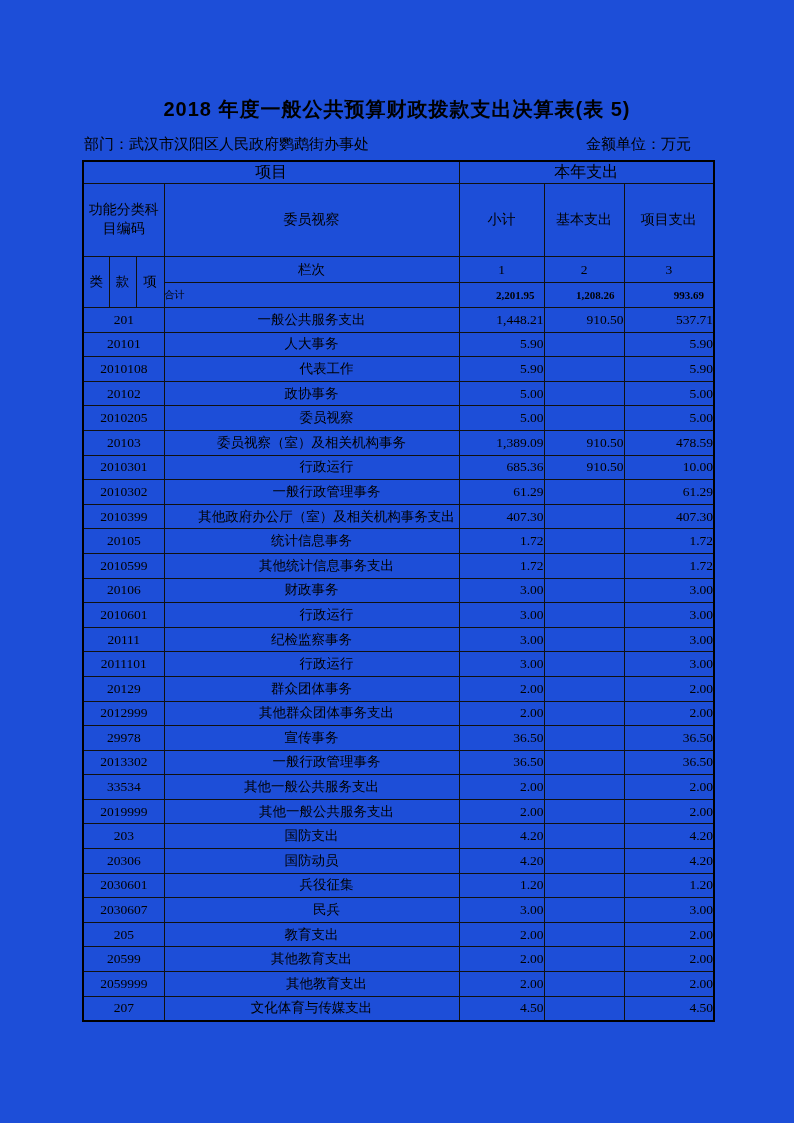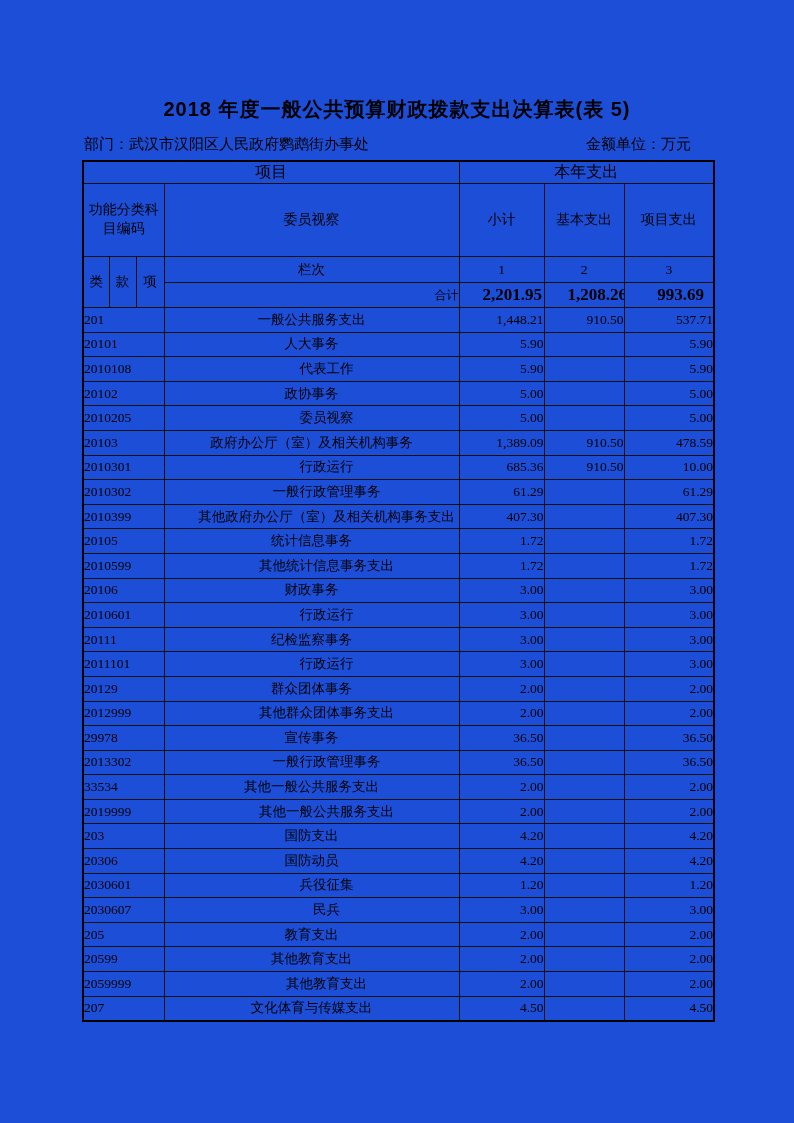--- a/index.html
+++ b/index.html
@@ -45,33 +45,33 @@
   table.budget td {
     border: 1px solid #111;
     padding: 0;
     overflow: hidden;
     vertical-align: middle;
     font-size: 13.5px;
   }
   tr.hrow1 td { height: 21px; text-align: center; font-size: 16px; }
   tr.hrow2 td { height: 72px; text-align: center; font-size: 14px; }
   tr.hrow3 td { height: 25px; text-align: center; font-size: 13.5px; }
-  tr.hrow4 td { height: 24px; text-align: right; font-size: 12px; }
+  tr.hrow4 td { height: 24px; text-align: left; font-size: 10px; }
   td.code-hdr { line-height: 1.35; padding: 0 3px; }
   td.ckx { font-size: 14px; text-align: center; }
   tr.hrow4 td.total-num {
     text-align: right;
     padding-right: 9px;
     font-weight: bold;
-    font-size: 17px;
+    font-size: 11px;
     padding-left: 23px;
   }
   tr.data-row td { height: 23.6px; }
   td.code-cell {
-    text-align: left;
+    text-align: center;
     padding-left: 6px;
     font-size: 13.5px;
   }
   td.name-cell {
     text-align: center;
     padding-left: 8px;
     font-size: 14px;
     white-space: nowrap;
   }
   td.name-cell.indent { padding-left: 30px; font-family: Liberation Mono, monospace; }
@@ -162,21 +162,21 @@
         </tr>
         <tr class="data-row">
           <td class="code-cell" colspan="3">2010205</td>
           <td class="name-cell indent">委员视察</td>
           <td class="num-cell">5.00</td>
           <td class="num-cell"></td>
           <td class="num-cell">5.00</td>
         </tr>
         <tr class="data-row">
           <td class="code-cell" colspan="3">20103</td>
-          <td class="name-cell">政府办公厅（室）及相关机构事务</td>
+          <td class="name-cell">委员视察（室）及相关机构事务</td>
           <td class="num-cell">1,389.09</td>
           <td class="num-cell">910.50</td>
           <td class="num-cell">478.59</td>
         </tr>
         <tr class="data-row">
           <td class="code-cell" colspan="3">2010301</td>
           <td class="name-cell indent">行政运行</td>
           <td class="num-cell">685.36</td>
           <td class="num-cell">910.50</td>
           <td class="num-cell">10.00</td>

